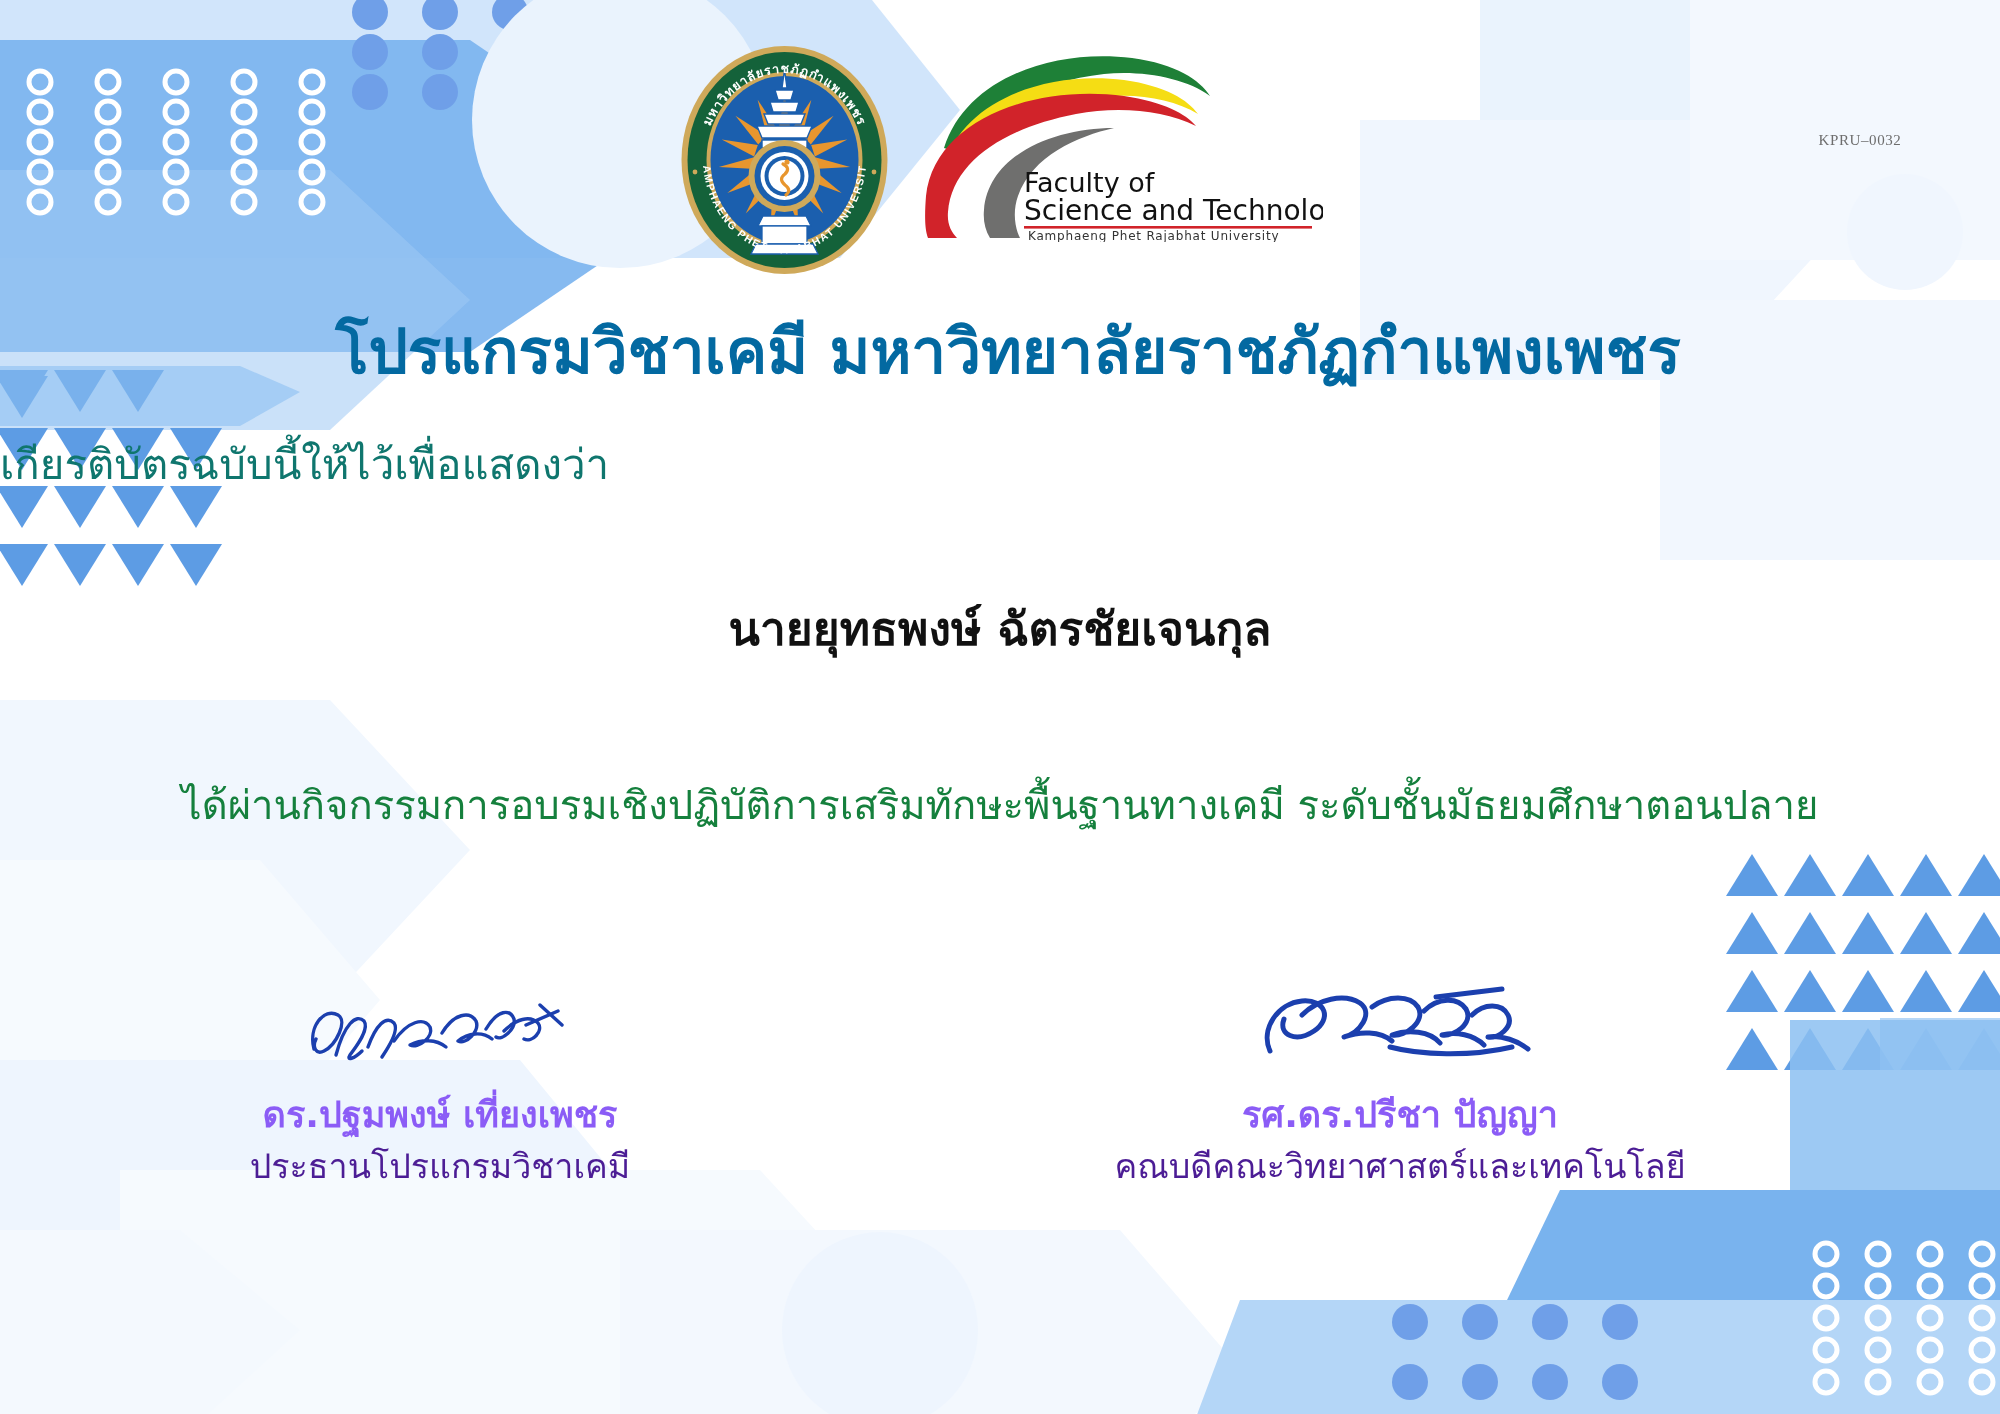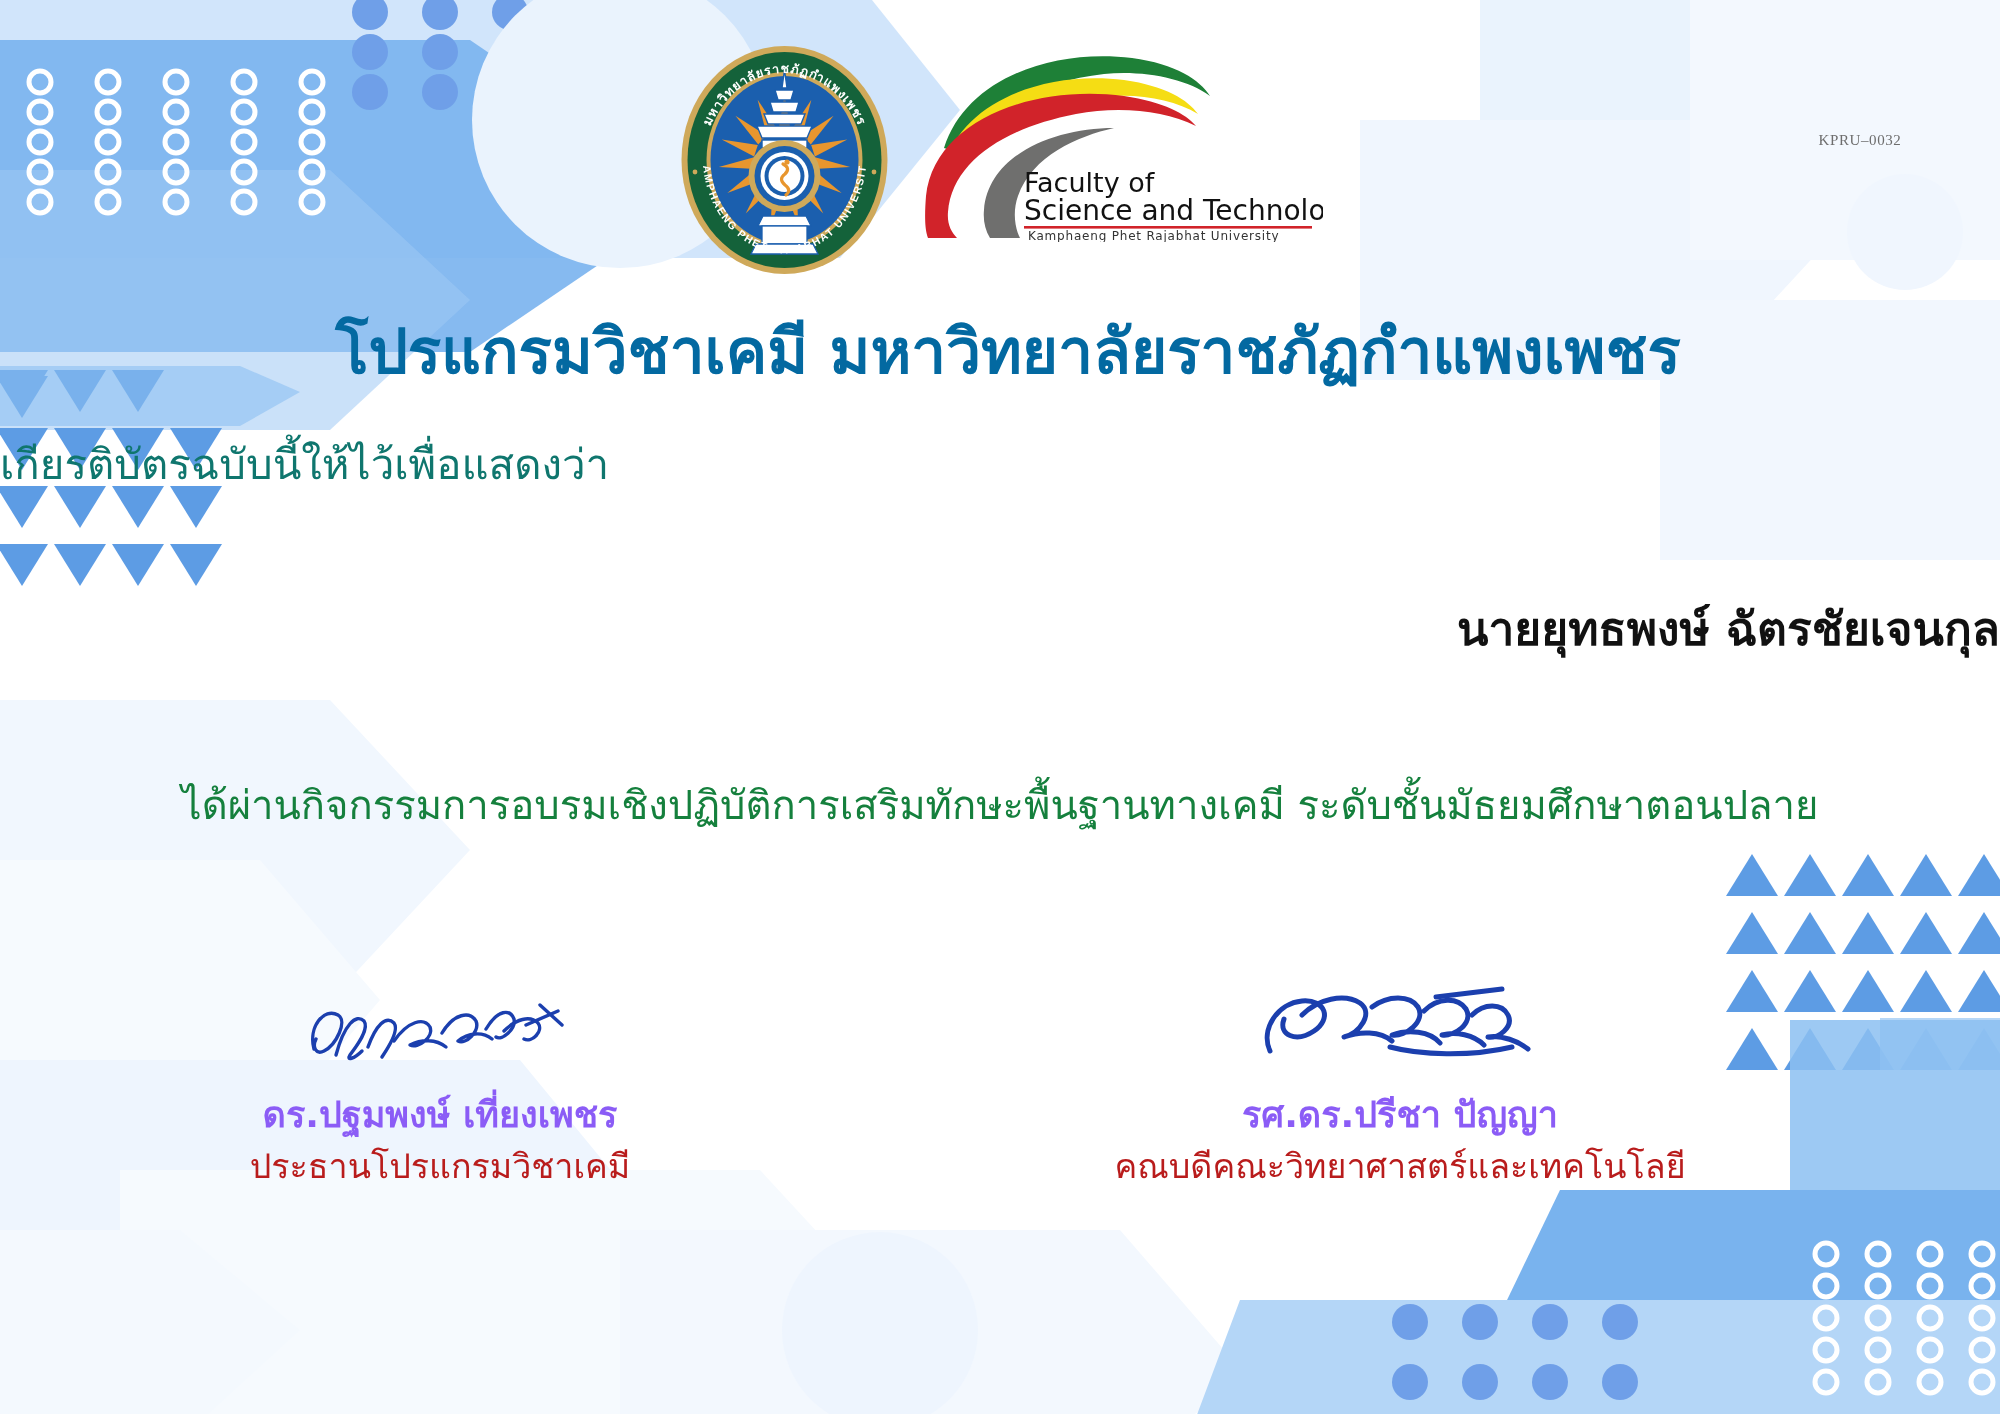--- a/index.html
+++ b/index.html
@@ -34,35 +34,35 @@
     position:absolute;left:16px;right:0;top:318px;
     text-align:center;font-size:62px;font-weight:700;color:#0369a1;
     letter-spacing:0px;line-height:1.1;white-space:nowrap;
   }
   .subtitle{
     position:absolute;left:0;right:0;top:440px;
     text-align:left;font-size:42px;color:#0f766e;font-weight:400;line-height:1.2;
   }
   .recipient{
     position:absolute;left:0;right:0;top:602px;
-    text-align:right;font-size:46px;font-weight:700;color:#111;line-height:1.2;
+    text-align:center;font-size:46px;font-weight:700;color:#111;line-height:1.2;
   }
   .body-line{
     position:absolute;left:80px;right:80px;
     text-align:center;font-size:40px;color:#15803d;font-weight:400;line-height:1.25;
   }
   .body-line.l1{top:780px;}
   .body-line.l2{top:844px;}
 
   .sig-block{position:absolute;width:640px;text-align:center;}
   .sig-left{left:120px;top:985px;}
   .sig-right{left:1080px;top:985px;}
   .sig-img{height:95px;display:flex;align-items:flex-end;justify-content:center;}
   .sig-name{font-size:36px;font-weight:700;color:#8b5cf6;margin-top:12px;line-height:1.25;}
-  .sig-role{font-size:34px;font-weight:400;color:#b91c1c;margin-top:8px;line-height:1.25;}
+  .sig-role{font-size:34px;font-weight:400;color:#4c1d95;margin-top:8px;line-height:1.25;}
 </style>
 </head>
 <body>
 
 <div id="certificate">
 
   <div class="deco">
     <svg viewBox="0 0 2000 1414" xmlns="http://www.w3.org/2000/svg">
       <defs>
 

